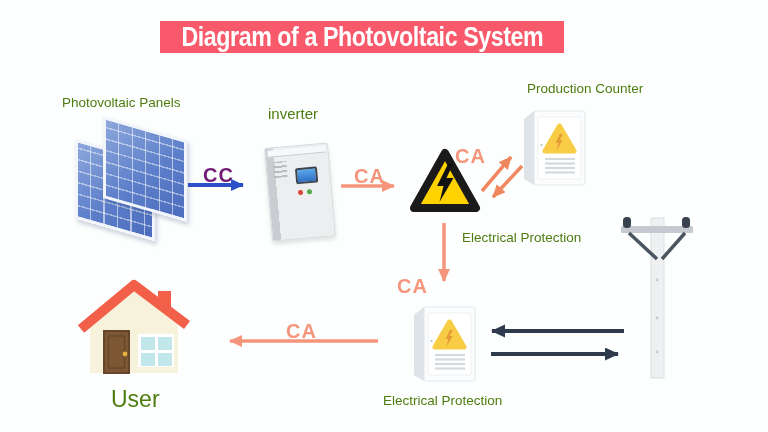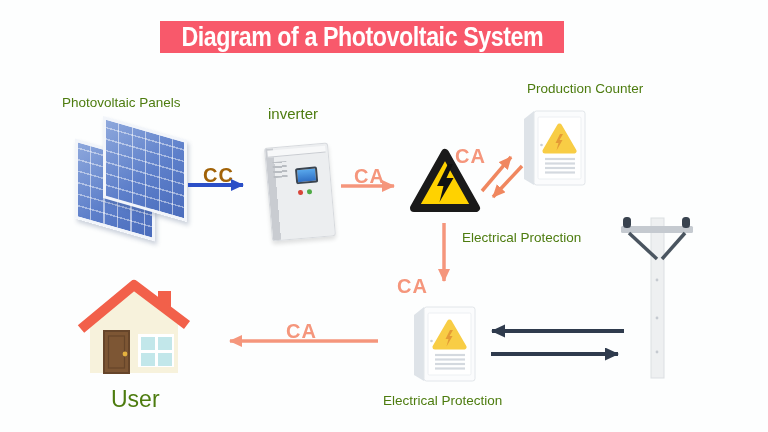--- a/index.html
+++ b/index.html
@@ -17,21 +17,21 @@
   .lbl { position:absolute; color:#4d7c0f; font-size:13.5px; white-space:nowrap; }
   .lbl-panels   { left:62px;  top:95px; }
   .lbl-inverter { left:268px; top:105px; font-size:15px;text-align:center; }
   .lbl-counter  { left:527px; top:81px;  }
   .lbl-ep-top   { left:462px; top:230px; }
   .lbl-ep-bot   { left:383px; top:393px; }
   .lbl-network  { left:621px; top:389px; }
   .lbl-user     { left:111px; top:386px; font-size:23px; }
 
   .edge-lbl { position:absolute; font-weight:700; font-size:20px; letter-spacing:1px;margin-top:24px; }
-  .c-blue   { color:#a16207; }
+  .c-blue   { color:#701a75; }
   .c-salmon { color:#F5967C; }
   .e-cc  { left:203px; top:140px; }
   .e-ca1 { left:354px; top:141px; }
   .e-ca2 { left:455px; top:121px; }
   .e-ca3 { left:397px; top:251px; }
   .e-ca4 { left:286px; top:296px; }
 
   
   .panel { position:absolute; border:3px solid #f2f5fa;
            box-shadow:2px 3px 4px rgba(60,80,120,.25);

